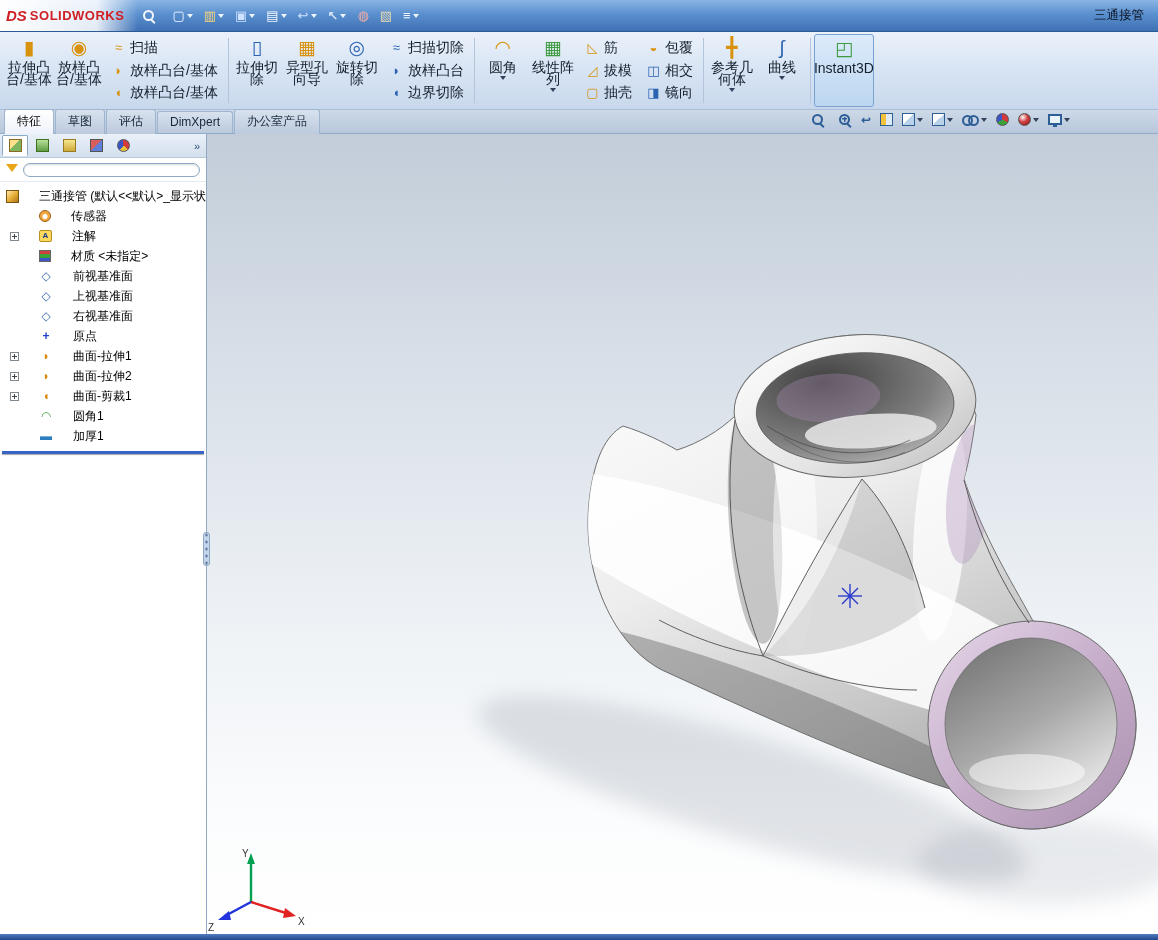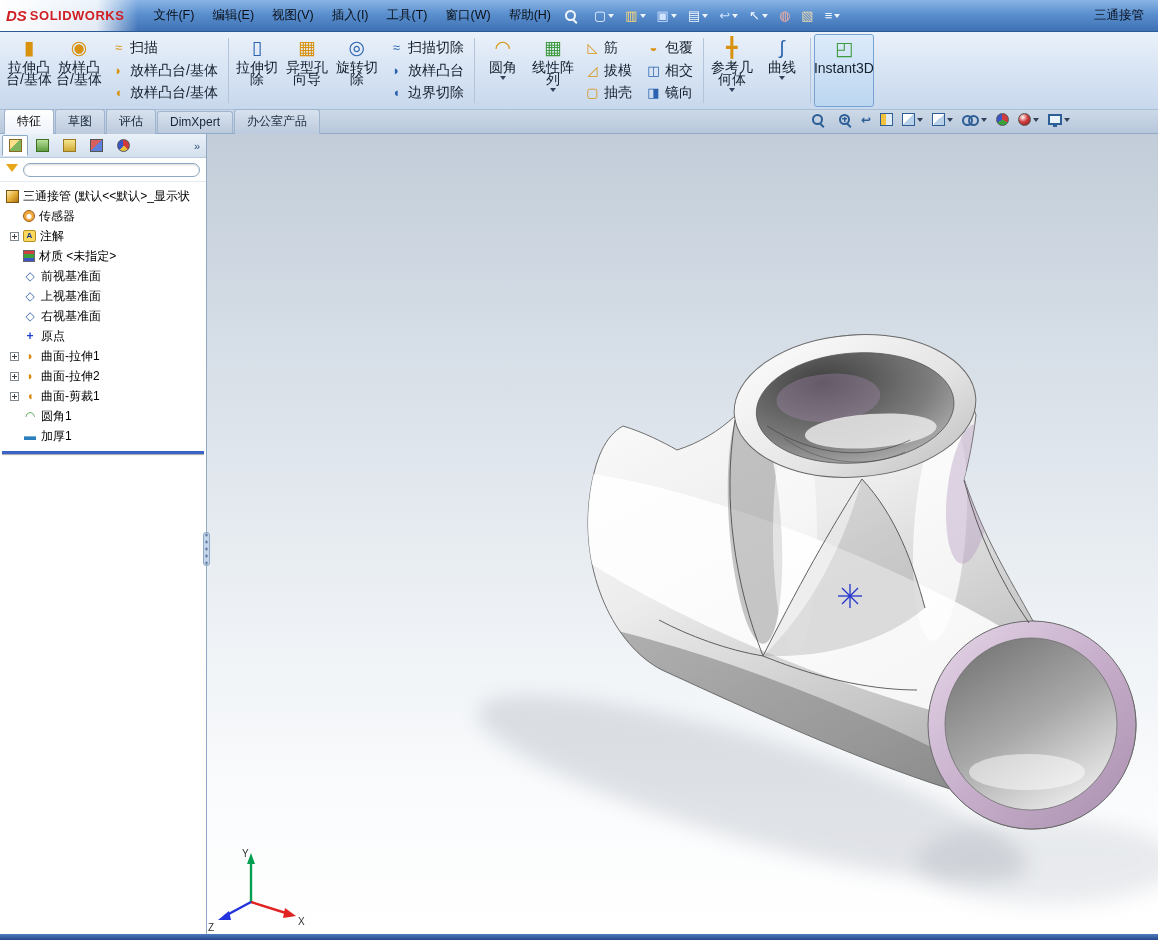--- a/index.html
+++ b/index.html
@@ -84,21 +84,21 @@
   .pt-dm{width:13px;height:13px;border-radius:50%;background:conic-gradient(#d23b3b 0 130deg,#e8c23a 130deg 220deg,#3b55c8 220deg 360deg);border:1px solid #555}
   .pchev { margin-left:auto; font-size:11px; color:#33507a; padding:0 4px; }
   .filter-row { height:24px; display:flex; align-items:center; gap:5px; padding:0 6px;
     border-bottom:1px solid #e3eaf2; }
   .funnel-wrap { width:12px; height:14px; position:relative; }
   .funnel-wrap::before { content:""; position:absolute; top:1px; left:0; width:0; height:0;
     border:6px solid transparent; border-top:8px solid #e8a718; }
   .filter-box { flex:1; height:14px; border:1px solid #8fa8c4; border-radius:8px; background:#fff;
     box-shadow:inset 0 1px 2px rgba(0,0,0,.15); }
   .tree { padding-top:4px; font-size:12px; color:#000; }
-  .trow { height:20px; display:flex; align-items:center; gap:4px; padding-left:6px; white-space:nowrap; overflow:hidden; }
+  .trow { height:20px; display:flex; align-items:center; gap:20px; padding-left:6px; white-space:nowrap; overflow:hidden; }
   .trow.child { padding-left:10px; }
   .expand { flex:0 0 9px; width:9px; height:9px; border:1px solid #808890;
     background:linear-gradient(#444,#444) center/5px 1px no-repeat,linear-gradient(#444,#444) center/1px 5px no-repeat,#fff; }
   .expand.none { visibility:hidden; }
   .ti-part{flex:0 0 13px;width:13px;height:13px;background:linear-gradient(135deg,#ffe9a8,#e3aa32 55%,#a8741c);border:1px solid #7a5512}
   .ti-sensor{flex:0 0 12px;width:12px;height:12px;border-radius:50%;border:1px solid #a05a10;background:radial-gradient(circle at 50% 55%,#ffffff 0 2px,#f0a840 3px)}
   .ti-anno{flex:0 0 13px;width:13px;height:12px;background:#ffd95e;border:1px solid #b8901f;border-radius:2px;display:flex;align-items:center;justify-content:center}
   .ti-anno i{font-size:8px;font-weight:bold;font-style:normal;color:#173a8c;line-height:8px}
   .ti-mat{flex:0 0 12px;width:12px;height:12px;background:linear-gradient(180deg,#d04040 0 33%,#3ba23b 33% 66%,#3b55c8 66% 100%);border:1px solid #666}
   .tg { flex:0 0 14px; width:14px; text-align:center; font-size:12px; line-height:14px; }
@@ -119,29 +119,20 @@
 
   .bottomstrip { height:6px; background:linear-gradient(180deg,#4f7cc0,#24468a); }
 </style>
 </head>
 <body>
 
 <div class="titlebar">
   <div class="logo">
     <span class="ds">DS</span>
     <span class="sw">SOLIDWORKS</span>
-  </div>
-  <div class="menus">
-    <span class="menu">文件(F)</span>
-    <span class="menu">编辑(E)</span>
-    <span class="menu">视图(V)</span>
-    <span class="menu">插入(I)</span>
-    <span class="menu">工具(T)</span>
-    <span class="menu">窗口(W)</span>
-    <span class="menu">帮助(H)</span>
   </div>
   <span class="mag light"></span>
   <div class="quickbar">
     <span class="qi">
         <span class="qglyph q-white">▢</span>
         <span class="dcaret light"></span>
       </span>
     <span class="qi">
         <span class="qglyph q-gold">▥</span>
         <span class="dcaret light"></span>

